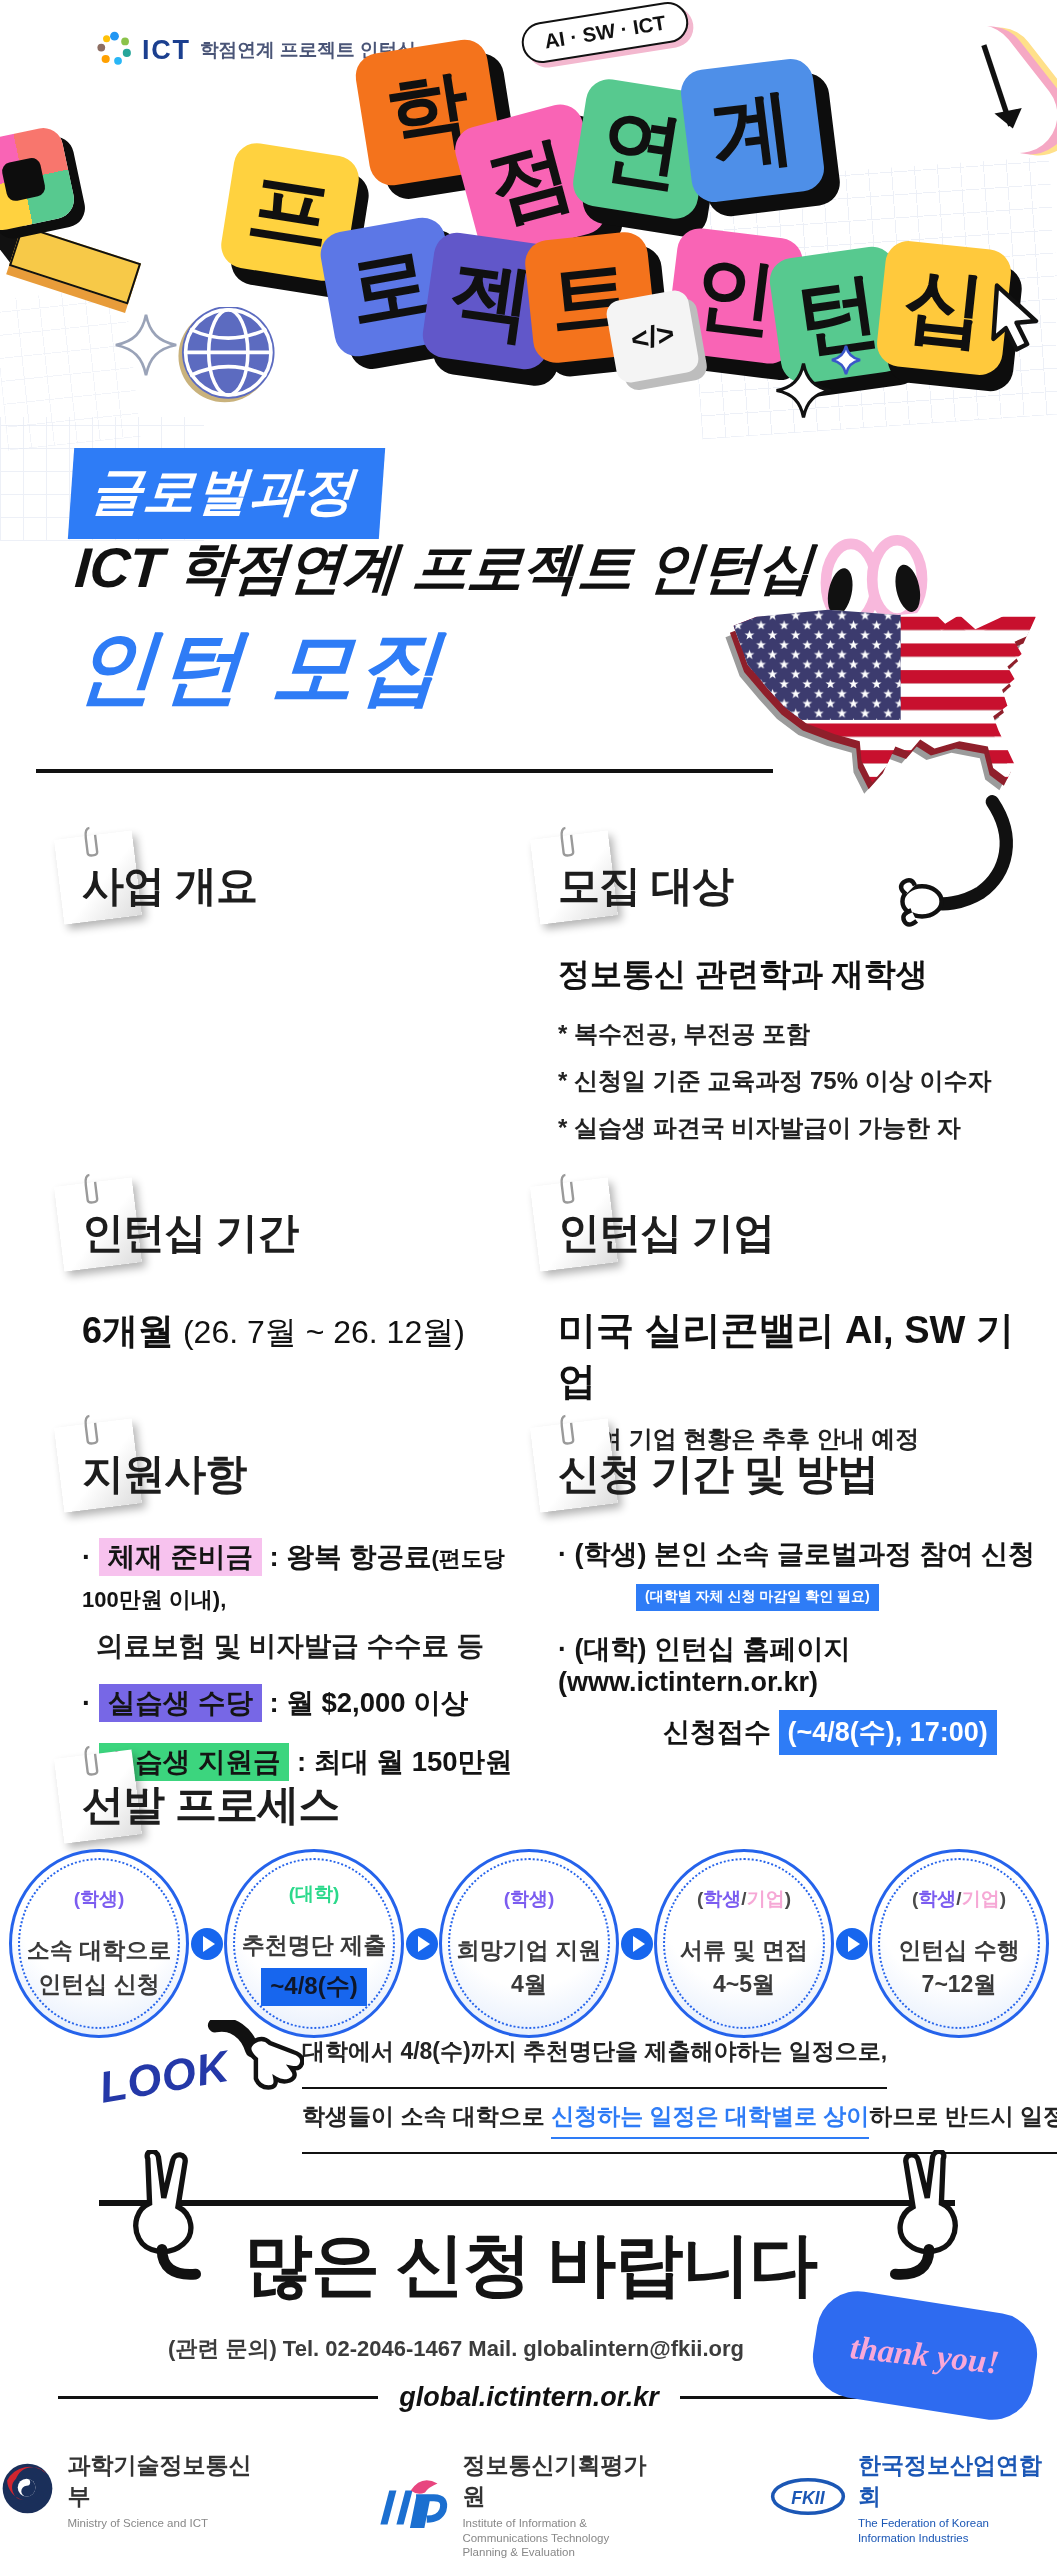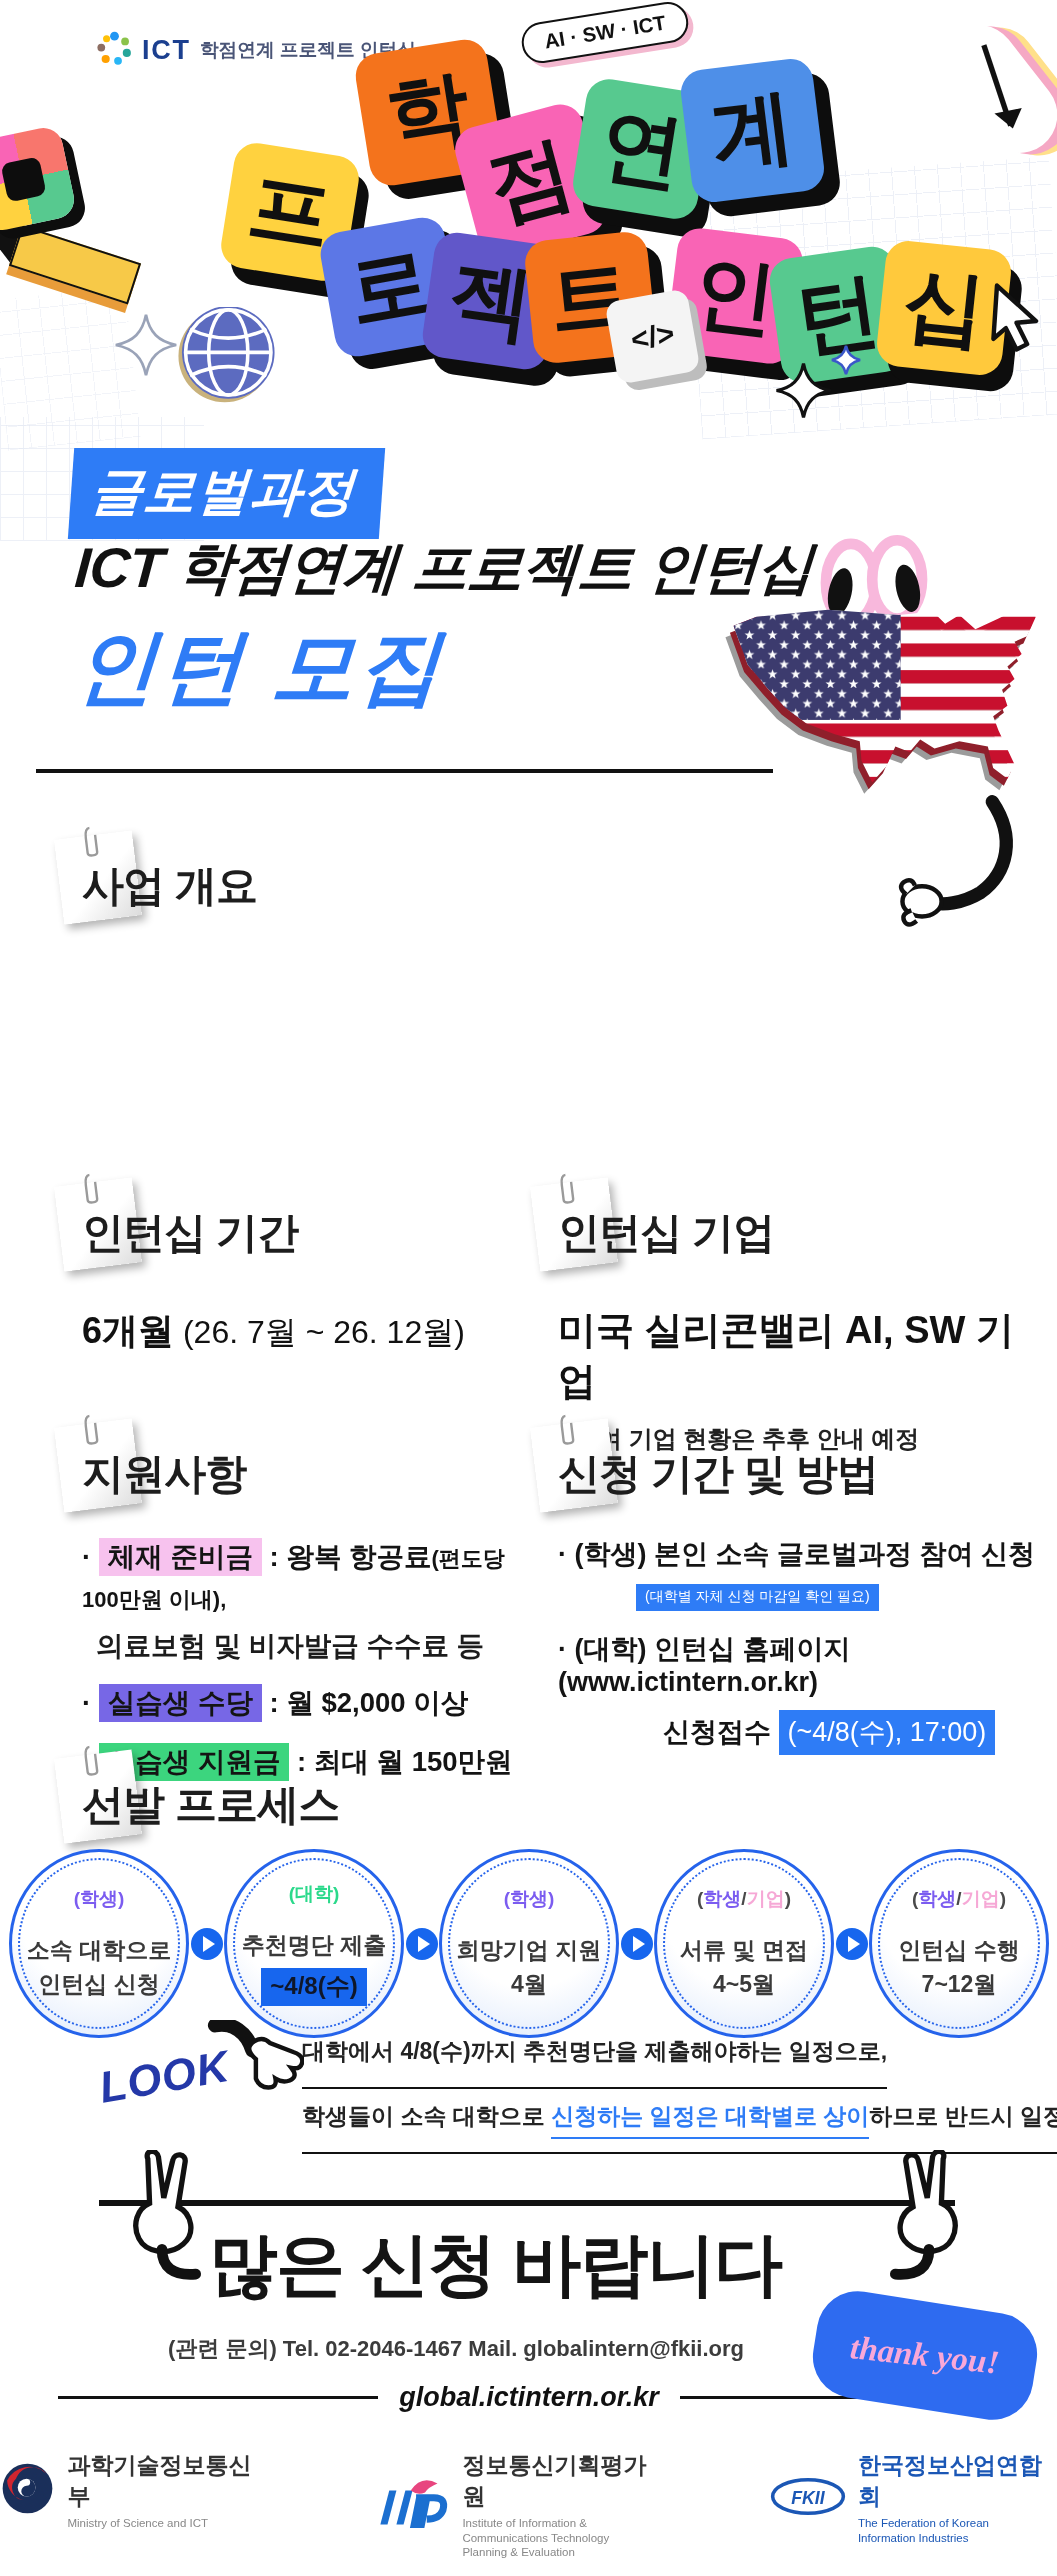--- a/index.html
+++ b/index.html
@@ -77,21 +77,21 @@
 
   .sup-row{font-size:27.5px;font-weight:700;color:#141414;margin-top:18px;line-height:1.5;}
   .sup-label{padding:2.7px 9px 4.4px;}
   .sup-l1{background:#F7C2EE;}
   .sup-l2{background:#7767E6;}
   .sup-l3{background:#3CD57E;}
   .sup-small{font-size:22px;font-weight:700;}
   .sup-cont{margin:9px 0 3.6px 14px;font-size:27.5px;font-weight:700;}
 
   .apl-row{font-size:27px;font-weight:700;color:#141414;margin-top:19.5px;}
-  .apl-hl{display:inline-block;background:#2E7CF6;color:#fff;padding:3.6px 9px 5.3px;font-weight:400;}
+  .apl-hl{display:inline-block;background:#2E7CF6;color:#fff;padding:3.6px 9px 5.3px;font-weight:700;}
   .apl-ind1{margin:12.4px 0 0 78px;}
   .apl-ind2{margin:12.4px 0 0 105px;}
 
   
   .process-h{position:absolute;left:82px;top:1777px;}
   .proc-row{position:absolute;left:9px;top:1849px;width:1040px;display:flex;align-items:center;justify-content:space-between;}
   .pcircle{width:174px;height:183px;border:3.6px solid #2563EB;border-radius:50%;position:relative;
       background:radial-gradient(circle at 50% 30%,#ffffff 52%,#dbe7fb 100%);
       display:flex;flex-direction:column;align-items:center;justify-content:center;text-align:center;}
   .pcircle::before{content:"";position:absolute;inset:6.2px;border:2.7px dotted #2563EB;border-radius:50%;}
@@ -112,21 +112,21 @@
   .look-line{display:inline-block;font-size:23px;font-weight:700;color:#232323;border-bottom:2.7px solid #111;
       padding-bottom:20px;margin-bottom:12.4px;white-space:nowrap;}
   .look-em{color:#2E7CF6;border-bottom:2.7px solid #2E7CF6;padding-bottom:8px;}
 
   
   .divider2{position:absolute;left:99px;top:2200px;width:856px;height:6.2px;background:#111;}
   .hand{position:absolute;z-index:3;}
   .hand-left{left:121px;top:2150px;}
   .hand-right{left:888px;top:2150px;transform:scaleX(-1);}
   .bigmsg{position:absolute;left:0;top:2219px;width:990px;text-align:center;font-size:69px;font-weight:900;
-      color:#141414;letter-spacing:-1.8px;}
+      color:#141414;letter-spacing:-1.8px;padding-left:35px;}
   .contact{position:absolute;left:0;top:2334px;width:912px;text-align:center;font-size:22px;font-weight:700;color:#3c3c3c;}
   .website{position:absolute;left:0;top:2382px;width:1058px;text-align:center;font-size:27px;font-weight:900;
       font-style:italic;color:#111;display:flex;align-items:center;justify-content:center;gap:21px;}
   .website .rule{width:320px;height:2.7px;background:#111;flex:0 0 auto;}
   .thanks{position:absolute;left:814px;top:2302px;width:222px;height:107px;background:#2E6BF0;border-radius:41px;
       transform:rotate(9deg);display:flex;align-items:center;justify-content:center;z-index:5;}
   .thanks span{color:#F9A8D8;font-size:33px;font-weight:800;font-style:italic;transform:rotate(-3deg);
       font-family:"Liberation Serif","DejaVu Serif",serif;}
   .logos{position:absolute;left:0;top:2450px;width:1058px;display:flex;justify-content:center;gap:107px;align-items:flex-start;}
   .logo-item{display:flex;align-items:center;gap:12.4px;}
@@ -284,20 +284,36 @@
     <div class="sec-h">
       <div class="paper">
         <svg width="23" height="39" viewBox="0 0 24 40">
             <path d="M12 4 C7 4 7 10 7 14 L7 30 C7 34 17 34 17 30 L17 12" fill="none" stroke="#9a9a9a" stroke-width="2.5"></path>
           </svg>
       </div>
       <h2>사업 개요</h2>
     </div>
   </div>
 
+  <div class="col-right" style="top:858px;">
+    <div class="sec-h">
+      <div class="paper">
+        <svg width="23" height="39" viewBox="0 0 24 40">
+            <path d="M12 4 C7 4 7 10 7 14 L7 30 C7 34 17 34 17 30 L17 12" fill="none" stroke="#9a9a9a" stroke-width="2.5"></path>
+          </svg>
+      </div>
+      <h2>모집 대상</h2>
+    </div>
+    <div class="target-head">정보통신 관련학과 재학생</div>
+    <div class="bullets">
+      <div>* 복수전공, 부전공 포함</div>
+      <div>* 신청일 기준 교육과정 75% 이상 이수자</div>
+      <div>* 실습생 파견국 비자발급이 가능한 자</div>
+    </div>
+  </div>
 
   <div class="col-left" style="top:1205px;">
     <div class="sec-h">
       <div class="paper">
         <svg width="23" height="39" viewBox="0 0 24 40">
             <path d="M12 4 C7 4 7 10 7 14 L7 30 C7 34 17 34 17 30 L17 12" fill="none" stroke="#9a9a9a" stroke-width="2.5"></path>
           </svg>
       </div>
       <h2>인턴십 기간</h2>
     </div>

